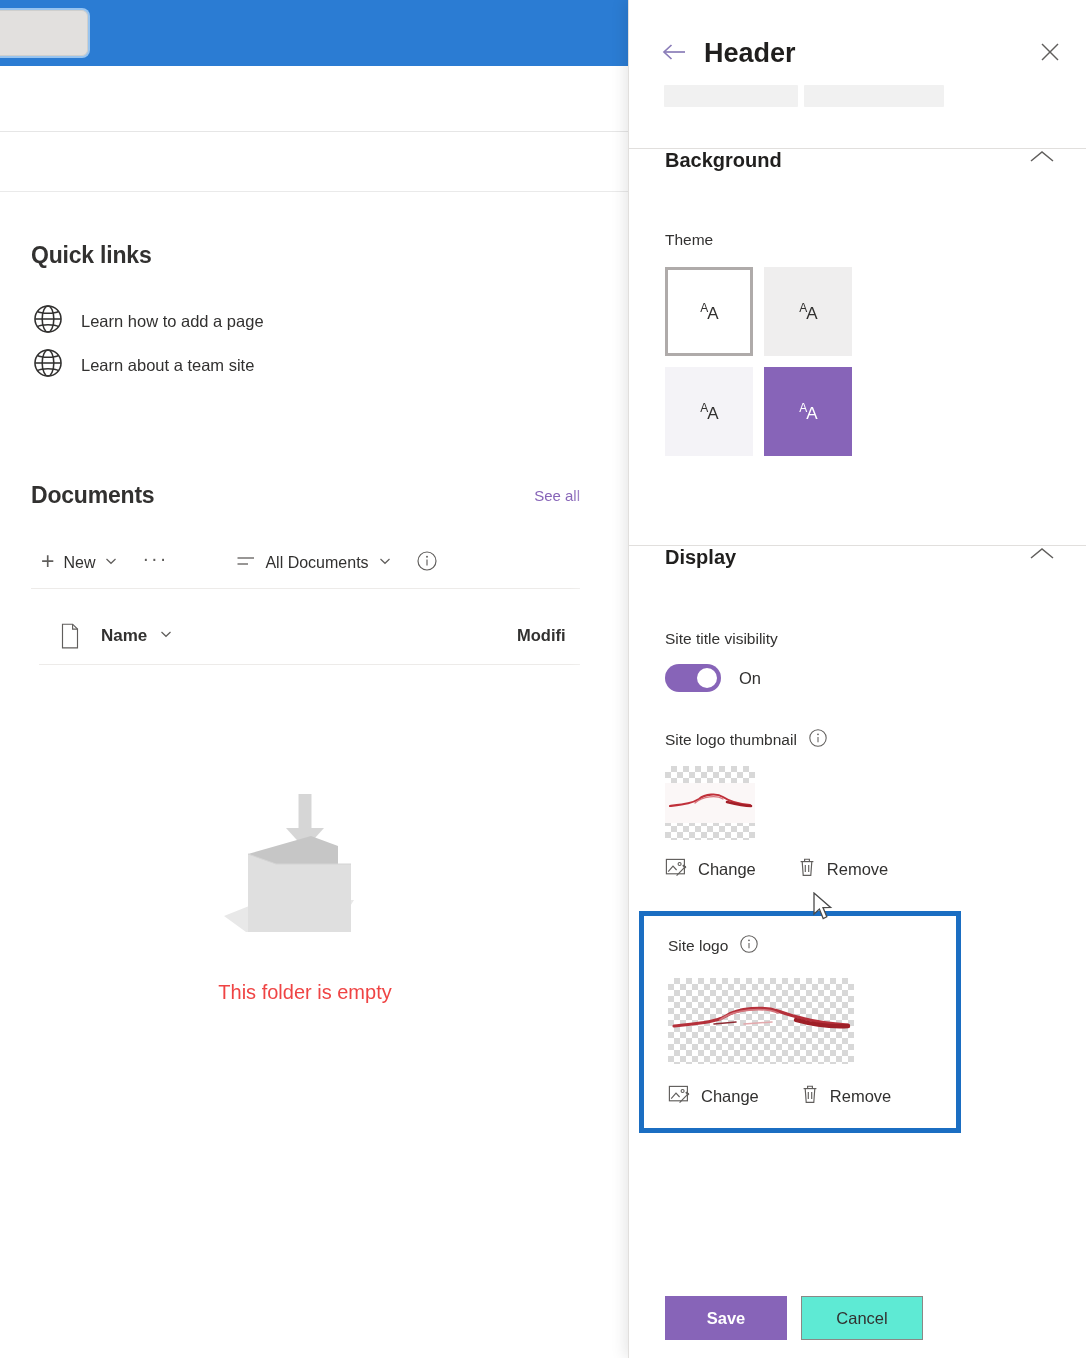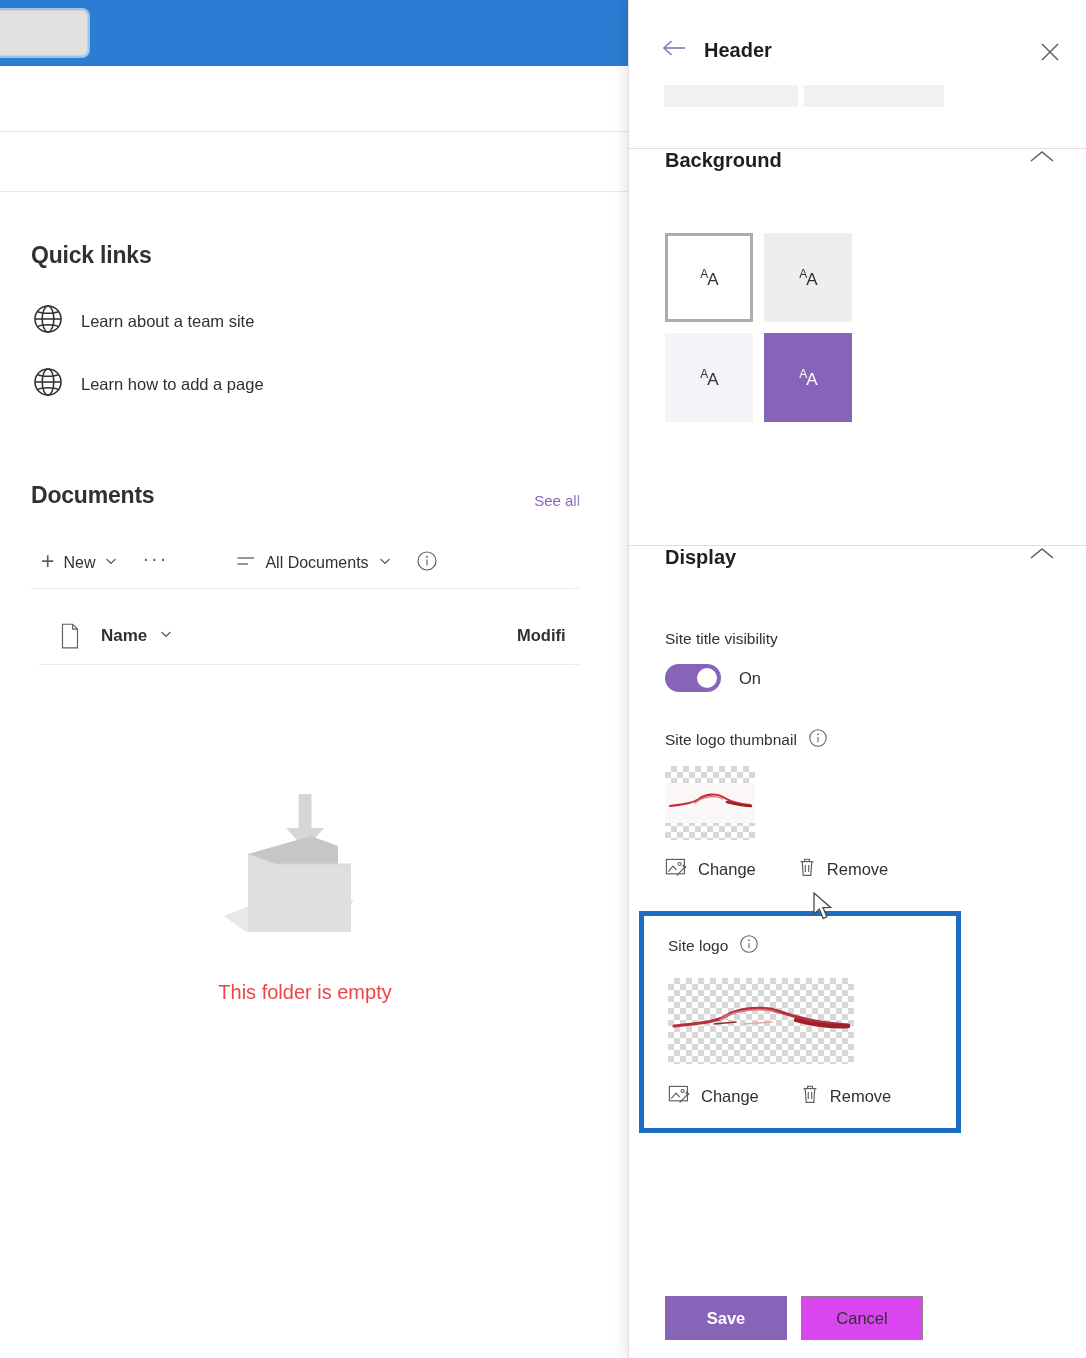--- a/index.html
+++ b/index.html
@@ -87,21 +87,21 @@
     font-size: 16.5px;
     color: #323130;
   }
   .globe-icon { flex: 0 0 auto; display: block; }
 
   .docs-header {
     position: absolute;
     left: 31px; top: 290px;
     width: 549px;
     display: flex;
-    align-items: flex-end;
+    align-items: center;
     justify-content: space-between;
   }
   .see-all {
     font-size: 15px;
     color: #8764b8;
     cursor: pointer;
   }
 
   .cmd-bar {
     position: absolute;
@@ -215,21 +215,21 @@
   }
   .panel-head-row {
     margin-top: 38px;
     display: flex;
     align-items: center;
     gap: 17px;
     width: 100%;
   }
   .back-arrow { cursor: pointer; flex: 0 0 auto; }
   .panel-title {
-    font-size: 20px;
+    font-size: 27px;
     font-weight: 600;
     color: #201f1e;
   }
   .close-x {
     position: absolute;
     right: 24px; top: 40px;
     cursor: pointer;
   }
 
   .skeleton-row {
@@ -397,21 +397,21 @@
     font-family: "Liberation Sans", sans-serif;
     cursor: pointer;
     border: 1px solid transparent;
   }
   .btn-primary {
     background: #8764b8;
     color: #ffffff;
     font-weight: 600;
   }
   .btn-secondary {
-    background: #d946ef;
+    background: #5eead4;
     color: #323130;
     border: 1px solid #8a8886;
   }
 
   
   .cursor {
     position: absolute;
     left: 812px; top: 892px;
     pointer-events: none;
   }
@@ -425,45 +425,45 @@
     <div class="browser-tab"></div>
   </div>
   <div class="browser-toolbar"></div>
   <div class="browser-subbar"></div>
 
   <div class="sp-page">
 
     <div class="quicklinks">
       <div class="section-title">Quick links</div>
       <div class="ql-list">
+
+        <div class="ql-item" style="margin-top:19px;">
+          <span class="globe-icon">
+            <svg width="34" height="34" viewBox="0 0 24 24" fill="none" stroke="#323130" stroke-width="1.1">
+              <circle cx="12" cy="12" r="9.2"></circle>
+              <ellipse cx="12" cy="12" rx="4.1" ry="9.2"></ellipse>
+              <line x1="2.9" y1="12" x2="21.1" y2="12"></line>
+              <path d="M4.4 6.6 C7.5 8.4 16.5 8.4 19.6 6.6"></path>
+              <path d="M4.4 17.4 C7.5 15.6 16.5 15.6 19.6 17.4"></path>
+            </svg>
+          </span>
+          <span class="ql-label">Learn how to add a page</span>
+        </div>
 
         <div class="ql-item">
           <span class="globe-icon">
             <svg width="34" height="34" viewBox="0 0 24 24" fill="none" stroke="#323130" stroke-width="1.1">
               <circle cx="12" cy="12" r="9.2"></circle>
               <ellipse cx="12" cy="12" rx="4.1" ry="9.2"></ellipse>
               <line x1="2.9" y1="12" x2="21.1" y2="12"></line>
               <path d="M4.4 6.6 C7.5 8.4 16.5 8.4 19.6 6.6"></path>
               <path d="M4.4 17.4 C7.5 15.6 16.5 15.6 19.6 17.4"></path>
             </svg>
           </span>
           <span class="ql-label">Learn about a team site</span>
-        </div>
-
-        <div class="ql-item" style="margin-top:19px;">
-          <span class="globe-icon">
-            <svg width="34" height="34" viewBox="0 0 24 24" fill="none" stroke="#323130" stroke-width="1.1">
-              <circle cx="12" cy="12" r="9.2"></circle>
-              <ellipse cx="12" cy="12" rx="4.1" ry="9.2"></ellipse>
-              <line x1="2.9" y1="12" x2="21.1" y2="12"></line>
-              <path d="M4.4 6.6 C7.5 8.4 16.5 8.4 19.6 6.6"></path>
-              <path d="M4.4 17.4 C7.5 15.6 16.5 15.6 19.6 17.4"></path>
-            </svg>
-          </span>
-          <span class="ql-label">Learn how to add a page</span>
         </div>
 
       </div>
     </div>
 
     <div class="docs-header">
       <span class="section-title">Documents</span>
       <span class="see-all">See all</span>
     </div>
 
@@ -575,20 +575,21 @@
     <div style="position:absolute; left:0; top:149px; width:458px;">
       <div class="accordion-head">
         <h3>Background</h3>
         <span>
           <svg width="26" height="16" viewBox="0 0 26 16" fill="none" stroke="#605e5c" stroke-width="1.5">
             <path d="M2 12 L13 3 L24 12"></path>
           </svg>
         </span>
       </div>
 
+      <div class="field-label" style="margin-top:16px;">Theme</div>
 
       <div class="theme-grid">
         <div class="swatch selected" style="background:#ffffff;">
           <span class="aa" style="color:#323130;">
             <span class="small">A</span>A
           </span>
         </div>
         <div class="swatch" style="background:#efeeee;">
           <span class="aa" style="color:#323130;">
             <span class="small">A</span>A

